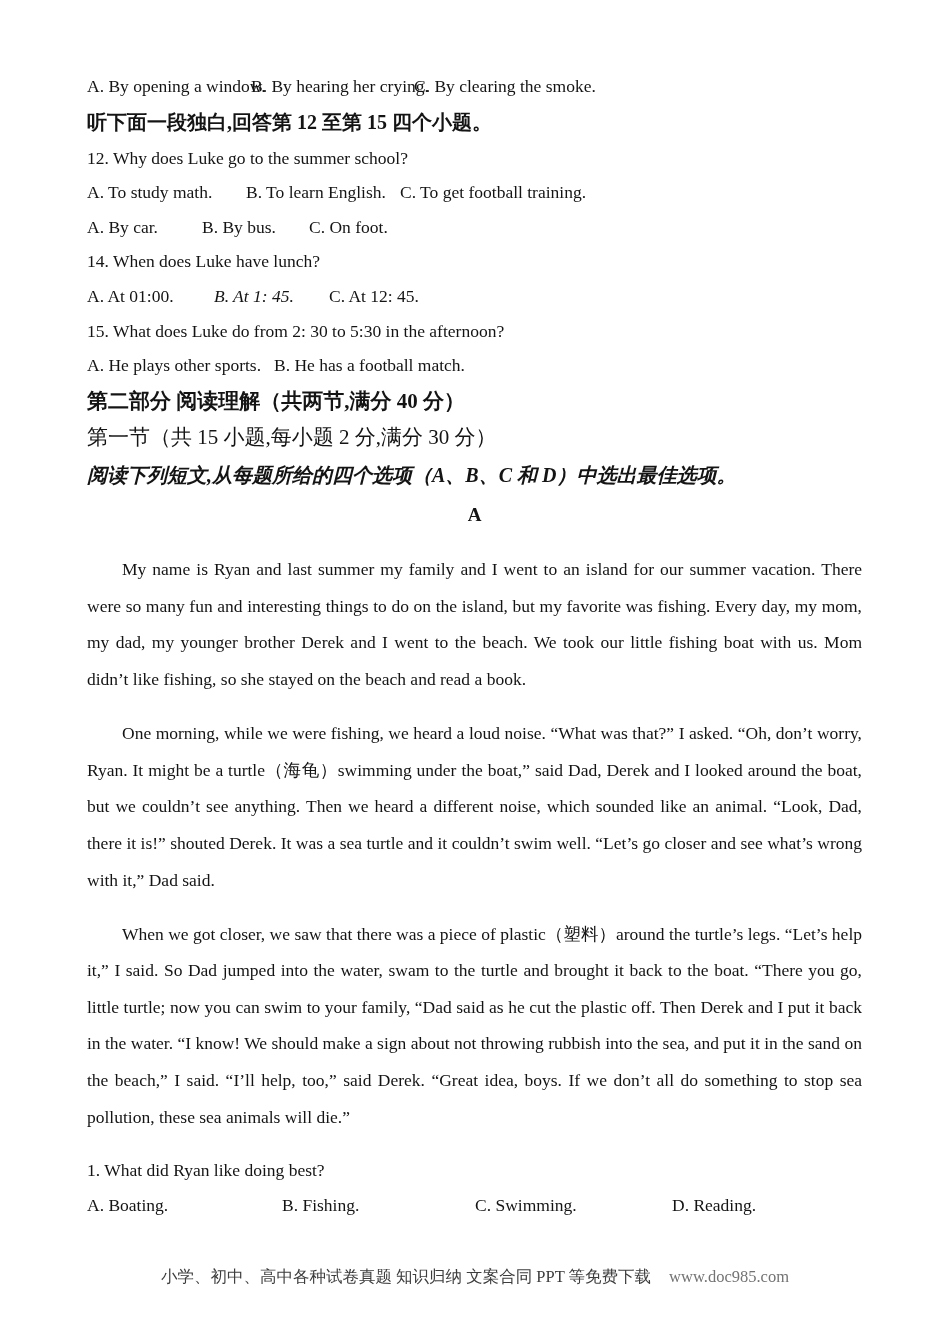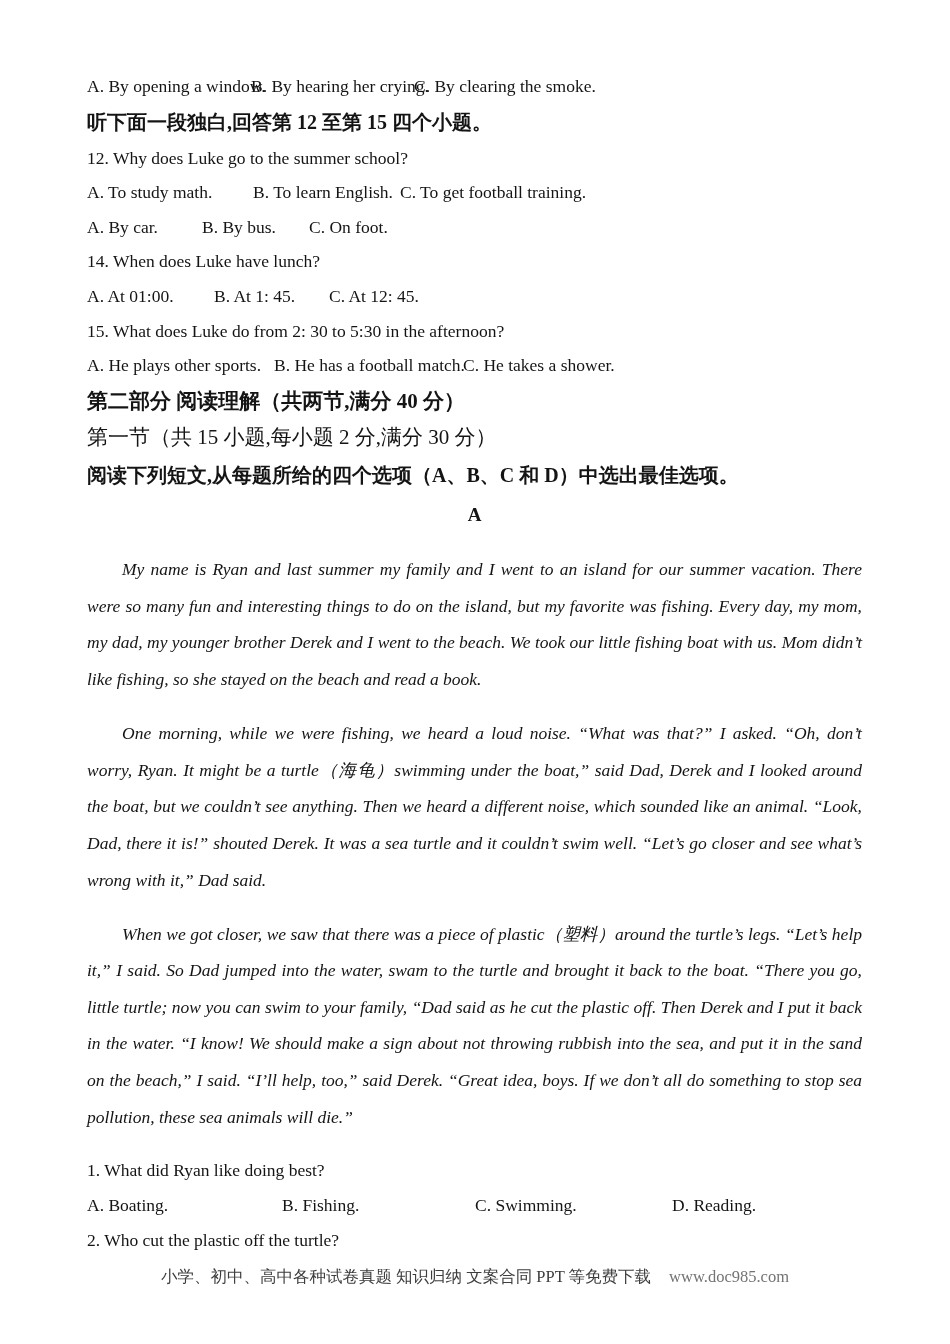--- a/index.html
+++ b/index.html
@@ -18,41 +18,40 @@
     padding: 69px 88px 0 87px;
   }
   .content > * { margin: 0; }
 
   .q-line, .opt-row { font-size: 17.5px; line-height: 34.6px; white-space: nowrap; }
   .opt-row { display: flex; }
   .opt-row span { flex: 0 0 auto; }
 
   
   .r11 span:nth-child(1){ width:164px; } .r11 span:nth-child(2){ width:163px; }
-  .r12 span:nth-child(1){ width:159px; } .r12 span:nth-child(2){ width:154px;text-align:center; }
+  .r12 span:nth-child(1){ width:159px; } .r12 span:nth-child(2){ width:154px; }
   .r13 span:nth-child(1){ width:115px; } .r13 span:nth-child(2){ width:107px; }
-  .r14 span:nth-child(1){ width:127px; } .r14 span:nth-child(2){ width:115px; }
+  .r14 span:nth-child(1){ width:127px; } .r14 span:nth-child(2){ width:115px;font-style:italic; }
   .r15 span:nth-child(1){ width:187px; } .r15 span:nth-child(2){ width:189px; }
   .r1  span:nth-child(1){ width:195px; } .r1 span:nth-child(2){ width:193px; }
   .r1  span:nth-child(3){ width:197px; }
 
   .h-cn   { font-size: 20px;  line-height: 37px;   font-weight: bold; }
   .h-part { font-size: 21px;  line-height: 36.5px; font-weight: bold; }
   .h-sec  { font-size: 21px;  line-height: 36.5px; font-weight: normal; }
-  .h-instr{ font-size: 20px;  line-height: 39px;   font-weight: bold; }
+  .h-instr{ font-size: 20px;  line-height: 39px;   font-weight: bold; font-style: italic; }
 
   .passage-label {
     font-size: 19px; line-height: 39px; font-weight: bold;
     text-align: center;
   }
   .passage p {
     font-size: 17.5px; line-height: 36.6px;
     text-align: justify;
     text-indent: 35px;
-    font-style: italic;
   }
   .rq { font-size: 17.5px; line-height: 35px; }
 
   .footer {
     position: absolute;
     left: 0; right: 0; top: 1264px;
     text-align: center;
     font-size: 16.5px; line-height: 26px;
     color: #3d3d3d;
     white-space: nowrap;
@@ -91,21 +90,20 @@
     <div class="opt-row r14">
       <span>A. At 01:00.</span>
       <span>B. At 1: 45.</span>
       <span>C. At 12: 45.</span>
     </div>
 
     <div class="q-line">15. What does Luke do from 2: 30 to 5:30 in the afternoon?</div>
     <div class="opt-row r15">
       <span>A. He plays other sports.</span>
       <span>B. He has a football match.</span>
-      <span>C. He takes a shower.</span>
     </div>
 
     <div class="h-part">第二部分 阅读理解（共两节,满分 40 分）</div>
     <div class="h-sec">第一节（共 15 小题,每小题 2 分,满分 30 分）</div>
     <div class="h-instr">阅读下列短文,从每题所给的四个选项（A、B、C 和 D）中选出最佳选项。</div>
 
     <div class="passage-label">A</div>
 
     <div class="passage">
       <p>My name is Ryan and last summer my family and I went to an island for our summer vacation. There were so many fun and interesting things to do on the island, but my favorite was fishing. Every day, my mom, my dad, my younger brother Derek and I went to the beach. We took our little fishing boat with us. Mom didn’t like fishing, so she stayed on the beach and read a book.</p>
@@ -114,20 +112,19 @@
     </div>
 
     <div class="rq">1. What did Ryan like doing best?</div>
     <div class="opt-row r1 rq">
       <span>A. Boating.</span>
       <span>B. Fishing.</span>
       <span>C. Swimming.</span>
       <span>D. Reading.</span>
     </div>
 
-    <div class="rq">2. Who cut the plastic off the turtle?</div>
 
   </div>
 
   <div class="footer">
     <span>小学、初中、高中各种试卷真题 知识归纳 文案合同 PPT 等免费下载</span><span class="sep"></span><a href="#">www.doc985.com</a>
   </div>
 </div>
 
 </body></html>

